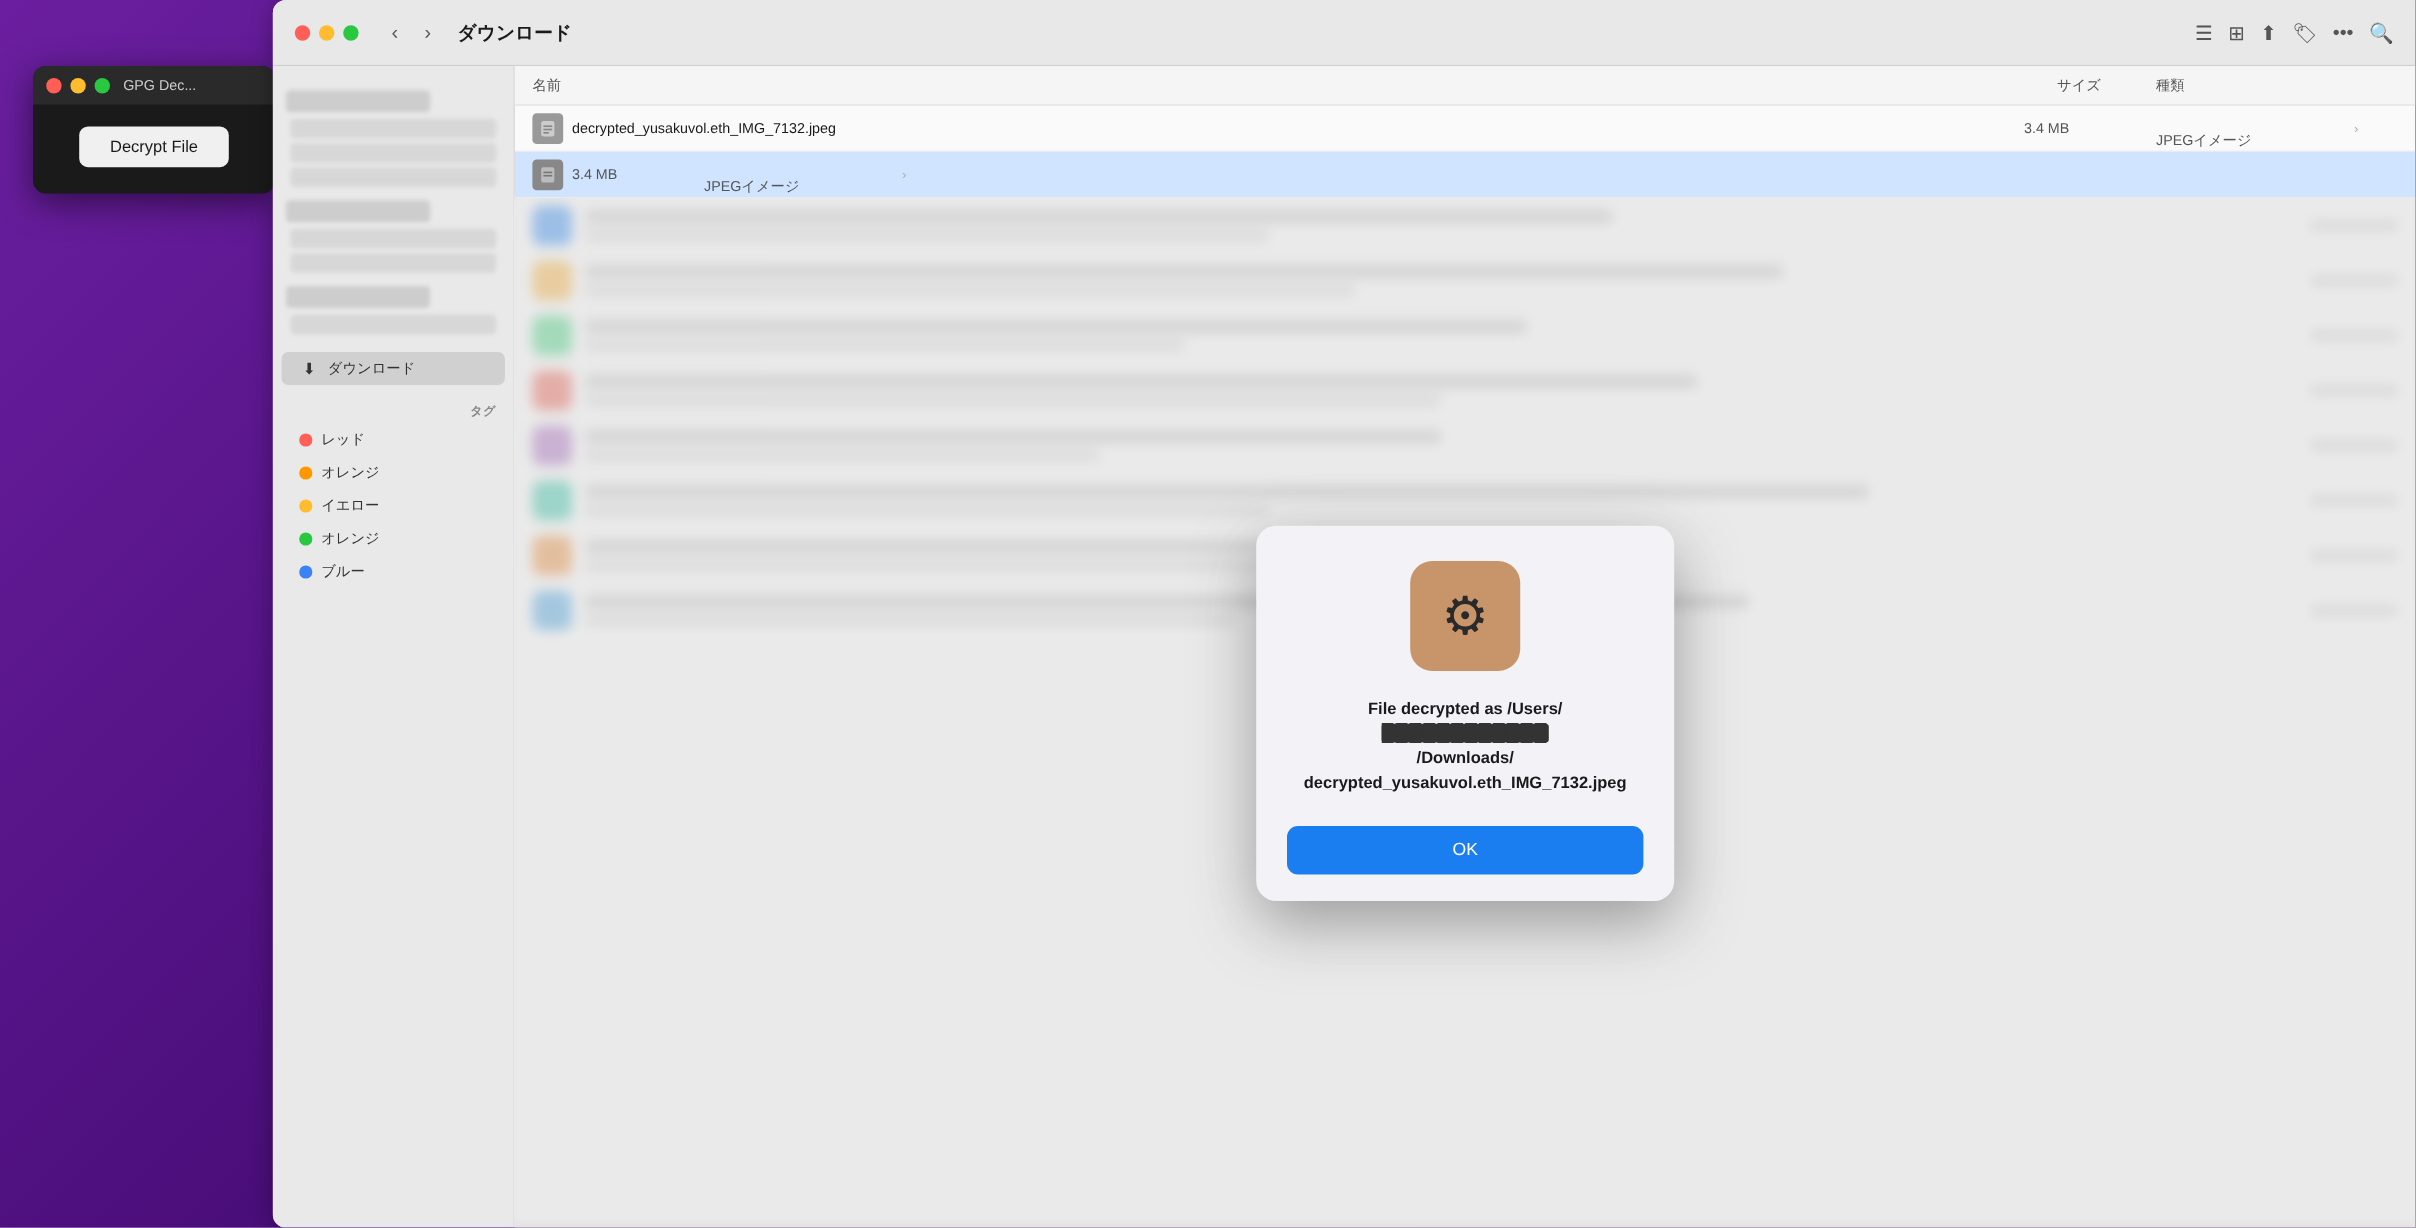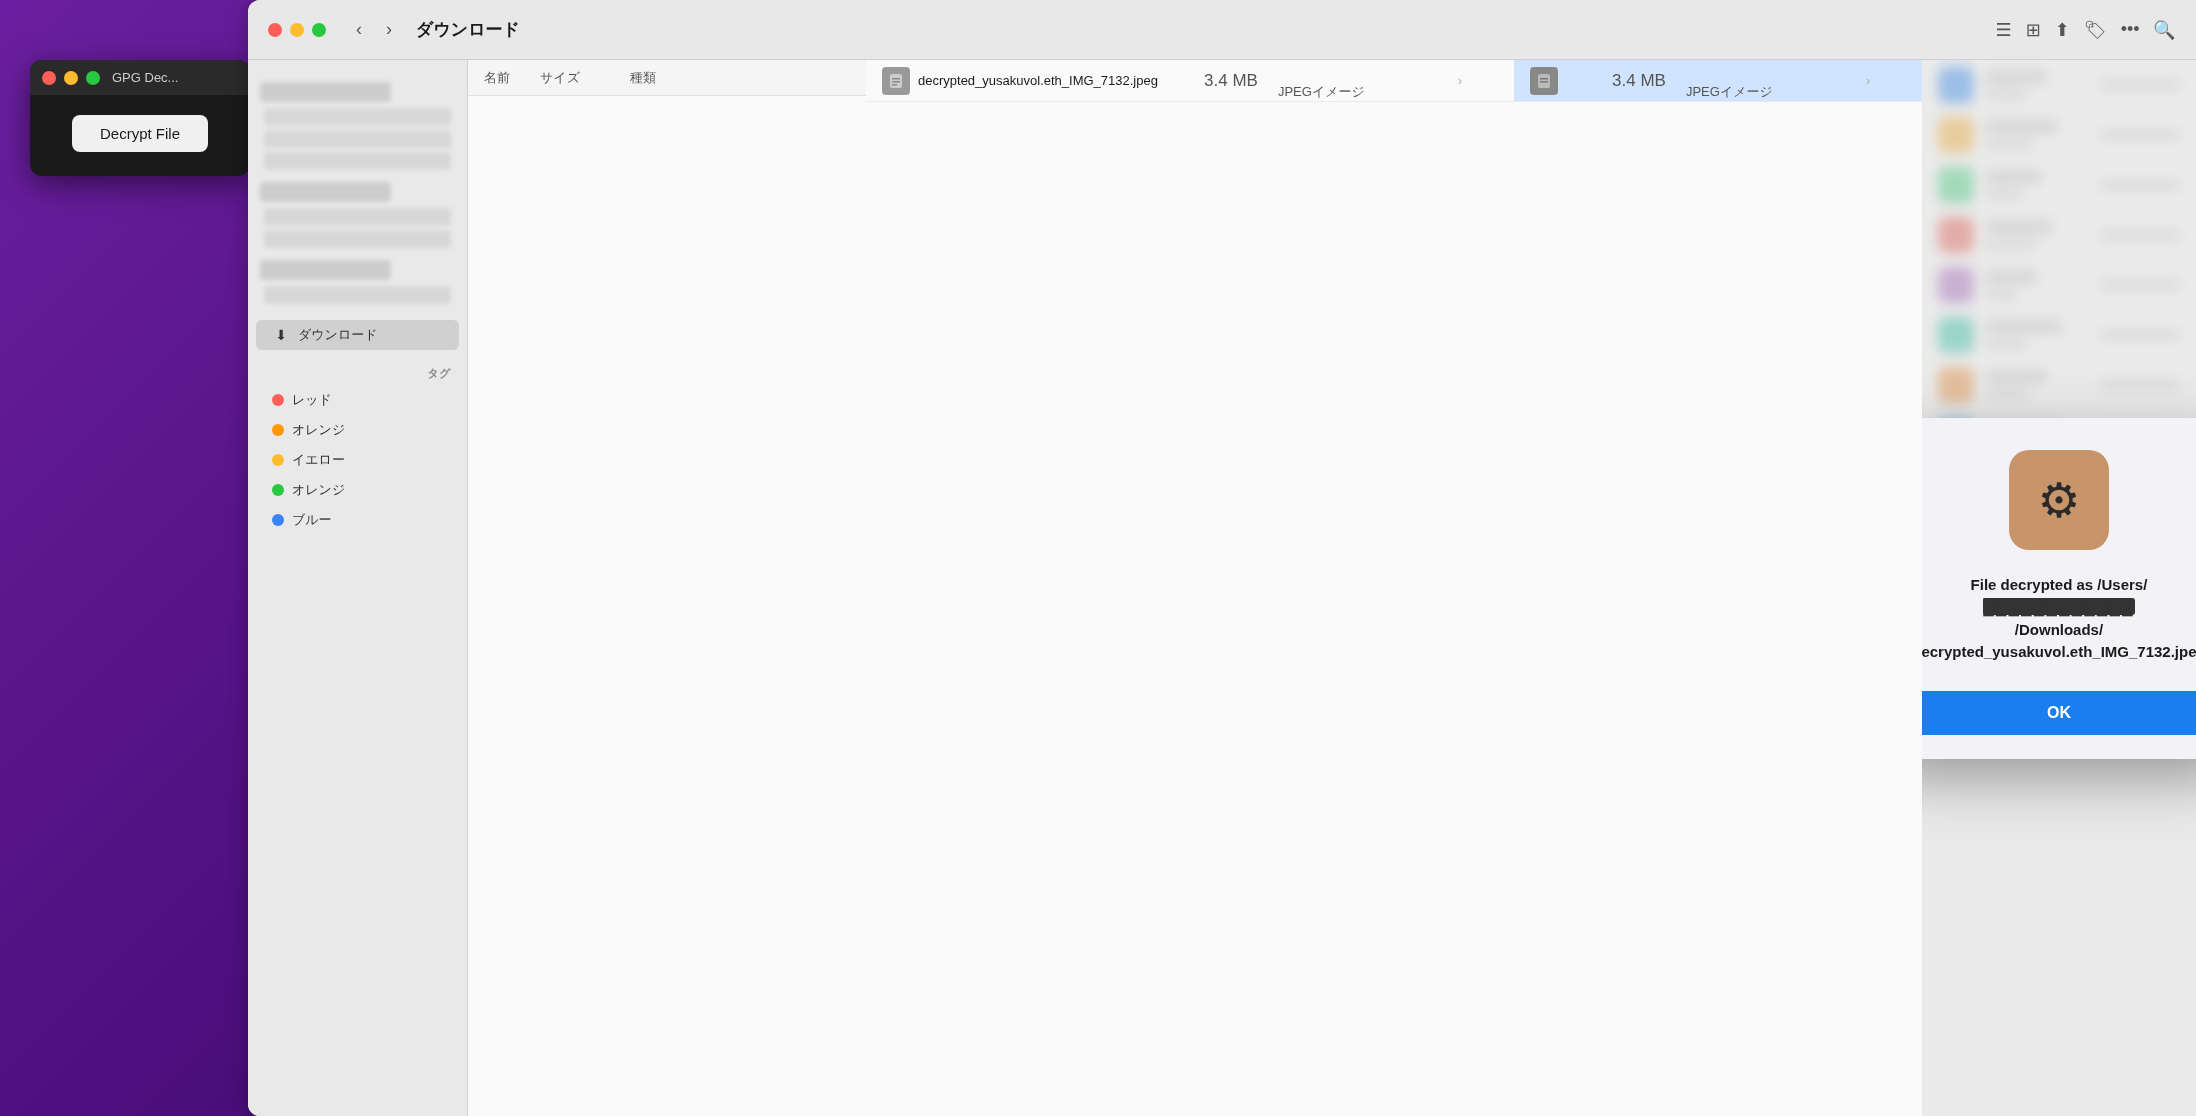--- a/index.html
+++ b/index.html
@@ -184,20 +184,21 @@
       width: 12px;
       height: 12px;
       border-radius: 50%;
       flex-shrink: 0;
     }
 
     
     .finder-main {
       flex: 1;
       display: flex;
+      flex-direction: column;
       background: #fafafa;
       position: relative;
     }
 
     .column-headers {
       display: flex;
       align-items: center;
       padding: 0 16px;
       height: 36px;
       border-bottom: 1px solid #e0e0e0;
@@ -259,23 +260,23 @@
     }
 
     .file-name {
       flex: 1;
       font-size: 13px;
       color: #1a1a1a;
     }
 
     .file-size {
       width: 120px;
-      font-size: 17px;
-      color: #555;
-      text-align: right;
+      font-size: 13px;
+      color: #555;
+      text-align: left;
       padding-right: 20px;
     }
 
     .file-kind {
       width: 180px;
       font-size: 13px;
       color: #555;
       margin-top: 22px;
     }
 
@@ -336,21 +337,21 @@
     }
 
     .dialog-ok-btn {
       background: #1a7ef0;
       border: none;
       border-radius: 10px;
       width: 100%;
       padding: 13px;
       color: white;
       font-size: 16px;
-      font-weight: 700;
+      font-weight: 400;
       cursor: pointer;
     }
 
     .finder-left-sidebar {
       width: 220px;
       background: rgba(232,232,232,0.9);
       border-right: 1px solid #d0d0d0;
       padding-top: 8px;
       overflow: hidden;
     }

